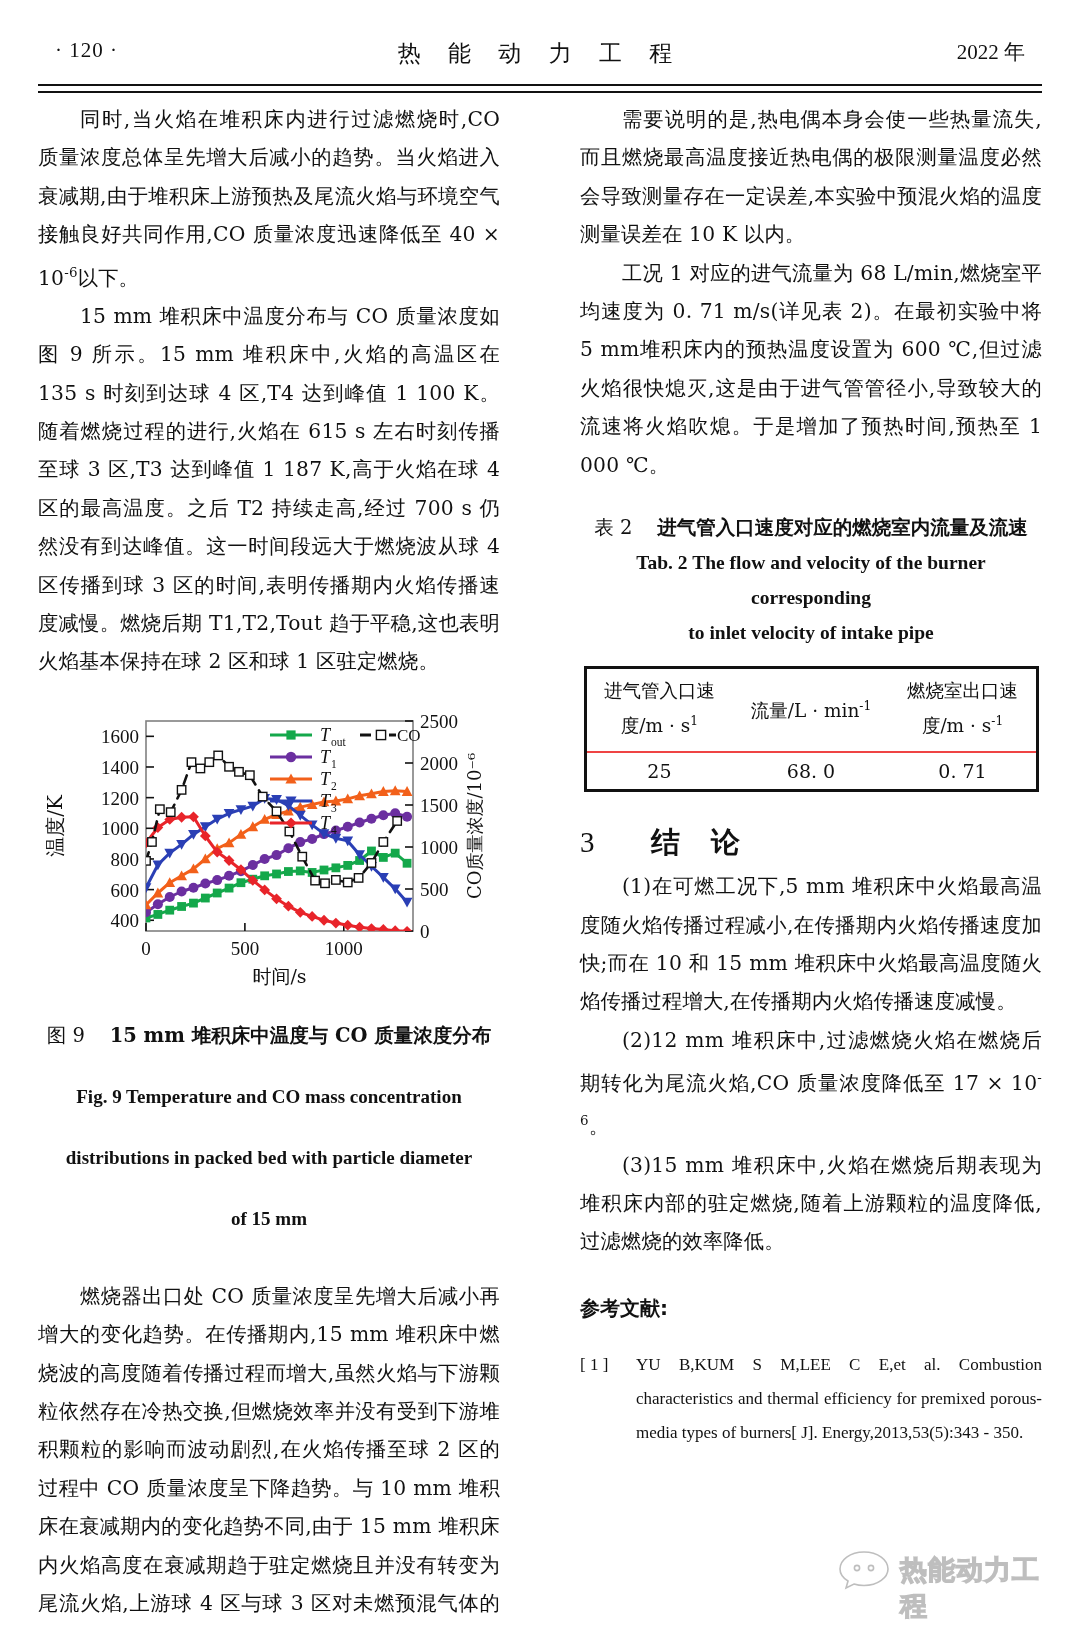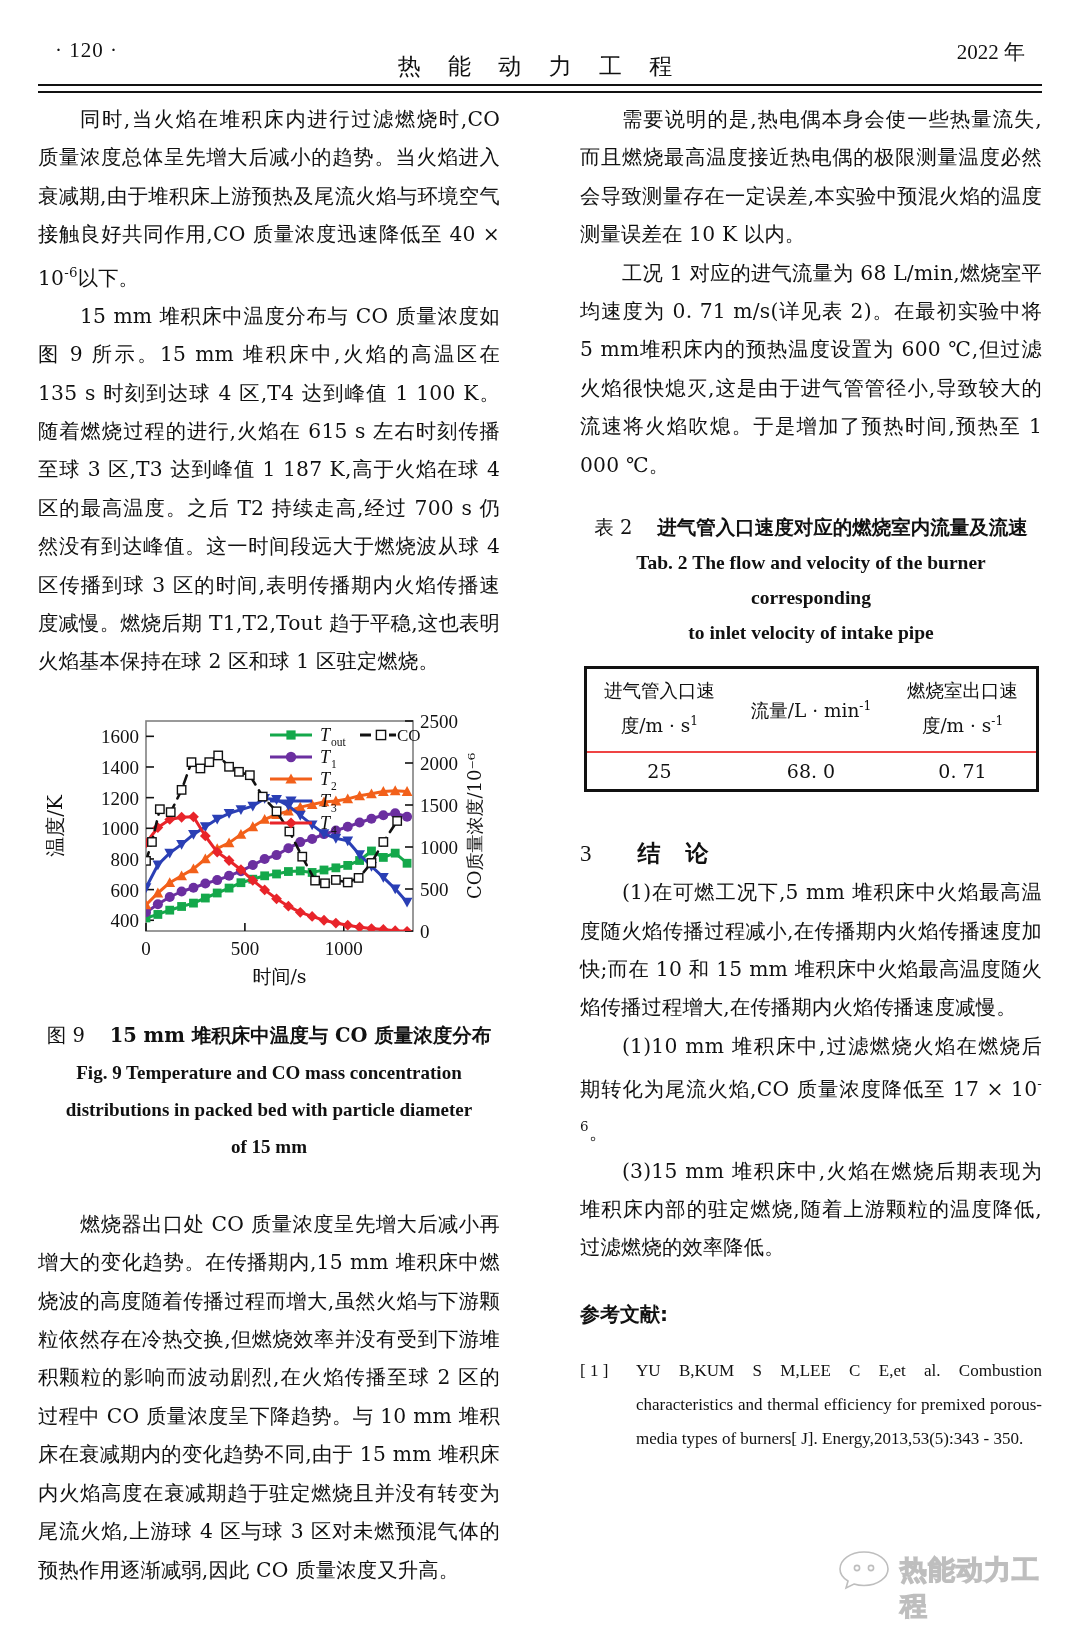--- a/index.html
+++ b/index.html
@@ -6,21 +6,21 @@
   body{
     width:1080px;height:1626px;background:#ffffff;
     font-family:"Liberation Serif","DejaVu Serif",serif;
     color:#111;position:relative;overflow:hidden;
   }
   .page{position:absolute;inset:0;}
 
   
   .runhead{position:absolute;left:55px;right:55px;top:38px;height:40px;}
   .runhead .pgno{position:absolute;left:0;top:0;font-size:21px;letter-spacing:1px;}
-  .runhead .journal{position:absolute;left:0;right:0;top:13px;text-align:center;
+  .runhead .journal{position:absolute;left:0;right:0;top:0;text-align:center;
     font-size:23px;letter-spacing:10px;font-family:"DejaVu Serif",serif;}
   .runhead .year{position:absolute;right:0;top:0;font-size:21px;}
   .rule-double{position:absolute;left:38px;right:38px;top:84px;height:5px;
      border-top:2px solid #111;border-bottom:2px solid #111;}
 
   
   .col{position:absolute;top:100px;width:462px;}
   .col-left{left:38px;}
   .col-right{left:580px;}
 
@@ -31,41 +31,41 @@
     letter-spacing:0.2px;
   }
   .sup{font-size:0.66em;vertical-align:super;}
 
   
   .figure{margin-top:14px;position:relative;}
   .chart-wrap{position:relative;width:462px;height:300px;}
   svg.chart{display:block;}
   .figcap{margin-top:22px;text-align:center;font-size:19.5px;line-height:37px;
     font-family:"DejaVu Serif",serif;}
-  .figcap .en{font-family:"Liberation Serif",serif;font-weight:bold;font-size:19px;}
+  .figcap .en{font-family:"Liberation Serif",serif;font-weight:bold;font-size:19px;margin-top:24px;}
   .figcap .cn{font-weight:normal;}
   .figcap .cnb{font-weight:bold;}
 
   
   .tabcap{margin-top:26px;text-align:center;font-size:19.5px;line-height:35px;
      font-family:"DejaVu Serif",serif;}
   .tabcap .en{font-family:"Liberation Serif",serif;font-weight:bold;font-size:19.5px;}
   table.data{
     margin:16px auto 0 auto;border-collapse:collapse;width:455px;
     font-family:"DejaVu Serif",serif;font-size:18.5px;
     border-left:3px solid #111;border-right:3px solid #111;
     border-top:3px solid #111;border-bottom:3px solid #111;
   }
   table.data thead td{padding:6px 4px 10px 4px;text-align:center;vertical-align:middle;
      line-height:31px;border-bottom:2px solid #ef4444;}
   table.data tbody td{padding:7px 4px;text-align:center;font-size:19px;}
   .hdr-two{display:block;}
 
   
-  h2.sec{margin:46px 0 4px 0;font-size:23px;font-family:"DejaVu Serif",serif;
+  h2.sec{margin:31px 0 4px 0;font-size:29px;font-family:"DejaVu Serif",serif;
      font-weight:bold;letter-spacing:1px;}
   h2.sec .num{font-family:"Liberation Serif",serif;font-weight:normal;}
   h3.refhdr{margin:34px 0 0 0;font-size:20px;font-family:"DejaVu Sans",sans-serif;
      font-weight:bold;}
   .ref{margin-top:26px;font-size:17px;line-height:34px;
      font-family:"Liberation Serif",serif;text-align:justify;}
   .ref .lbl{display:inline-block;width:46px;}
   .ref .txt{display:block;margin-left:56px;margin-top:-34px;}
 
   
@@ -373,21 +373,21 @@
       </tbody>
     </table>
 
     <h2 class="sec">
       <span class="num">3</span>
       &nbsp;&nbsp;&nbsp;
       <span>结　论</span>
     </h2>
 
     <p class="body">(1)在可燃工况下,5 mm 堆积床中火焰最高温度随火焰传播过程减小,在传播期内火焰传播速度加快;而在 10 和 15 mm 堆积床中火焰最高温度随火焰传播过程增大,在传播期内火焰传播速度减慢。</p>
-    <p class="body"><span>(1)10 mm 堆积床中,过滤燃烧火焰在燃烧后期转化为尾流火焰,CO 质量浓度降低至 17 × 10</span><span class="sup">-6</span><span>。</span></p>
+    <p class="body"><span>(2)12 mm 堆积床中,过滤燃烧火焰在燃烧后期转化为尾流火焰,CO 质量浓度降低至 17 × 10</span><span class="sup">-6</span><span>。</span></p>
     <p class="body">(3)15 mm 堆积床中,火焰在燃烧后期表现为堆积床内部的驻定燃烧,随着上游颗粒的温度降低,过滤燃烧的效率降低。</p>
 
     <h3 class="refhdr">参考文献:</h3>
     <div class="ref">
       <span class="lbl">[ 1 ]</span>
       <span class="txt">YU B,KUM S M,LEE C E,et al. Combustion characteristics and thermal efficiency for premixed porous-media types of burners[ J]. Energy,2013,53(5):343 - 350.</span>
     </div>
   </div>
 
   <div class="watermark">

